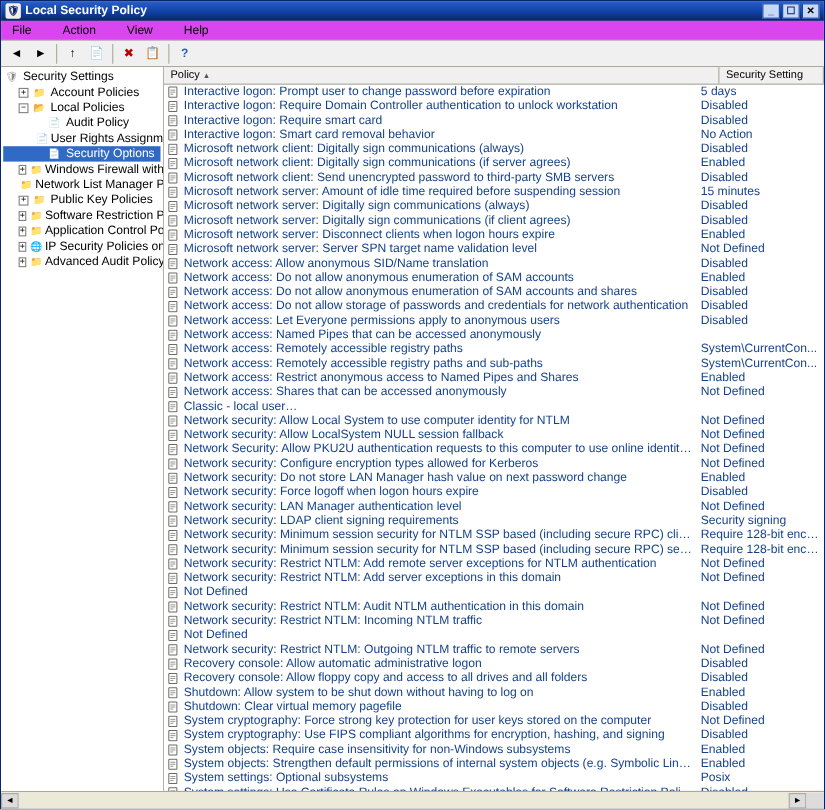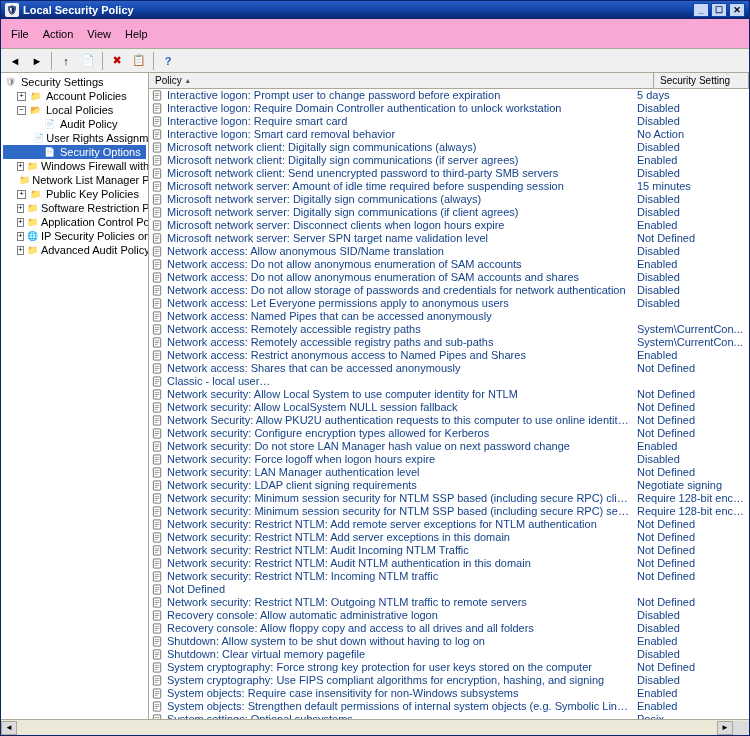--- a/index.html
+++ b/index.html
@@ -3,21 +3,21 @@
 <meta charset="utf-8">
 <style>
 *{box-sizing:border-box;margin:0;padding:0;font-family:"Segoe UI","Tahoma",sans-serif;font-size:11px}
 body{background:#ece9d8;overflow:hidden}
 .window{width:750px;height:736px;border:1px solid #0a246a;background:#f3f3f3;display:flex;flex-direction:column}
 .titlebar{height:18px;background:linear-gradient(to bottom,#2a5fc7 0%,#1044a8 50%,#0a246a 100%);color:#fff;display:flex;align-items:center;padding:0 4px;font-weight:bold;font-size:11px}
 .titlebar-icon{width:14px;height:14px;background:#f0f0f0;margin-right:4px;border-radius:2px;display:inline-flex;align-items:center;justify-content:center;font-size:9px;color:#0a246a}
 .window-controls{margin-left:auto;display:flex;gap:2px}
 .wc{width:16px;height:14px;background:#c7d9f6;border:1px solid #1044a8;display:flex;align-items:center;justify-content:center;font-size:9px;color:#0a246a;cursor:pointer}
 .wc:last-child{color:#000}
-.menubar{height:30px;background:#f9a8d4;border-bottom:1px solid #aca899;display:flex;align-items:center;padding:0 4px;gap:2px}
+.menubar{height:18px;background:#d946ef;border-bottom:1px solid #aca899;display:flex;align-items:center;padding:0 4px;gap:16px}
 .menu-item{padding:1px 6px;cursor:pointer;color:#000}
 .toolbar{height:24px;background:#f0f0f0;border-bottom:1px solid #aca899;display:flex;align-items:center;padding:0 4px;gap:2px}
 .tb-btn{width:20px;height:20px;border:1px solid transparent;display:flex;align-items:center;justify-content:center;cursor:pointer;font-size:11px}
 .tb-sep{width:1px;height:18px;background:#aca899;margin:0 2px}
 .content{flex:1;display:flex;overflow:hidden;background:#fff}
 .tree{width:148px;border-right:1px solid #aca899;overflow:auto;padding:2px;background:#fff}
 .tree-node{display:flex;align-items:center;padding:1px 0;cursor:pointer;white-space:nowrap;color:#000}
 .tree-node.selected{background:#316ac5;color:#fff}
 .tree-toggle{width:9px;height:9px;border:1px solid #808080;margin-right:2px;display:inline-flex;align-items:center;justify-content:center;font-size:8px;line-height:1;cursor:pointer;background:#fff;color:#000}
 .tree-spacer{width:11px;display:inline-block}
@@ -456,21 +456,21 @@
             <span class="policy-setting">Not Defined</span>
           </div>
           <div class="policy-row">
             <span class="policy-icon">
               <svg viewBox="0 0 12 12">
                 <rect class="docicon" x="1.5" y="1" width="8" height="10" rx="0.5"></rect>
                 <path stroke="#6a6a6a" stroke-width="0.7" d="M3 4h5M3 6h5M3 8h3"></path>
               </svg>
             </span>
             <span class="policy-name">Network security: LDAP client signing requirements</span>
-            <span class="policy-setting">Negotiate signing</span>
+            <span class="policy-setting">Security signing</span>
           </div>
           <div class="policy-row">
             <span class="policy-icon">
               <svg viewBox="0 0 12 12">
                 <rect class="docicon" x="1.5" y="1" width="8" height="10" rx="0.5"></rect>
                 <path stroke="#6a6a6a" stroke-width="0.7" d="M3 4h5M3 6h5M3 8h3"></path>
               </svg>
             </span>
             <span class="policy-name">Network security: Minimum session security for NTLM SSP based (including secure RPC) clients</span>
             <span class="policy-setting">Require 128-bit encr...</span>
@@ -505,21 +505,20 @@
             <span class="policy-name">Network security: Restrict NTLM: Add server exceptions in this domain</span>
             <span class="policy-setting">Not Defined</span>
           </div>
           <div class="policy-row">
             <span class="policy-icon">
               <svg viewBox="0 0 12 12">
                 <rect class="docicon" x="1.5" y="1" width="8" height="10" rx="0.5"></rect>
                 <path stroke="#6a6a6a" stroke-width="0.7" d="M3 4h5M3 6h5M3 8h3"></path>
               </svg>
             </span>
-            <span class="policy-name">Network security: Restrict NTLM: Audit Incoming NTLM Traffic</span>
             <span class="policy-setting">Not Defined</span>
           </div>
           <div class="policy-row">
             <span class="policy-icon">
               <svg viewBox="0 0 12 12">
                 <rect class="docicon" x="1.5" y="1" width="8" height="10" rx="0.5"></rect>
                 <path stroke="#6a6a6a" stroke-width="0.7" d="M3 4h5M3 6h5M3 8h3"></path>
               </svg>
             </span>
             <span class="policy-name">Network security: Restrict NTLM: Audit NTLM authentication in this domain</span>

